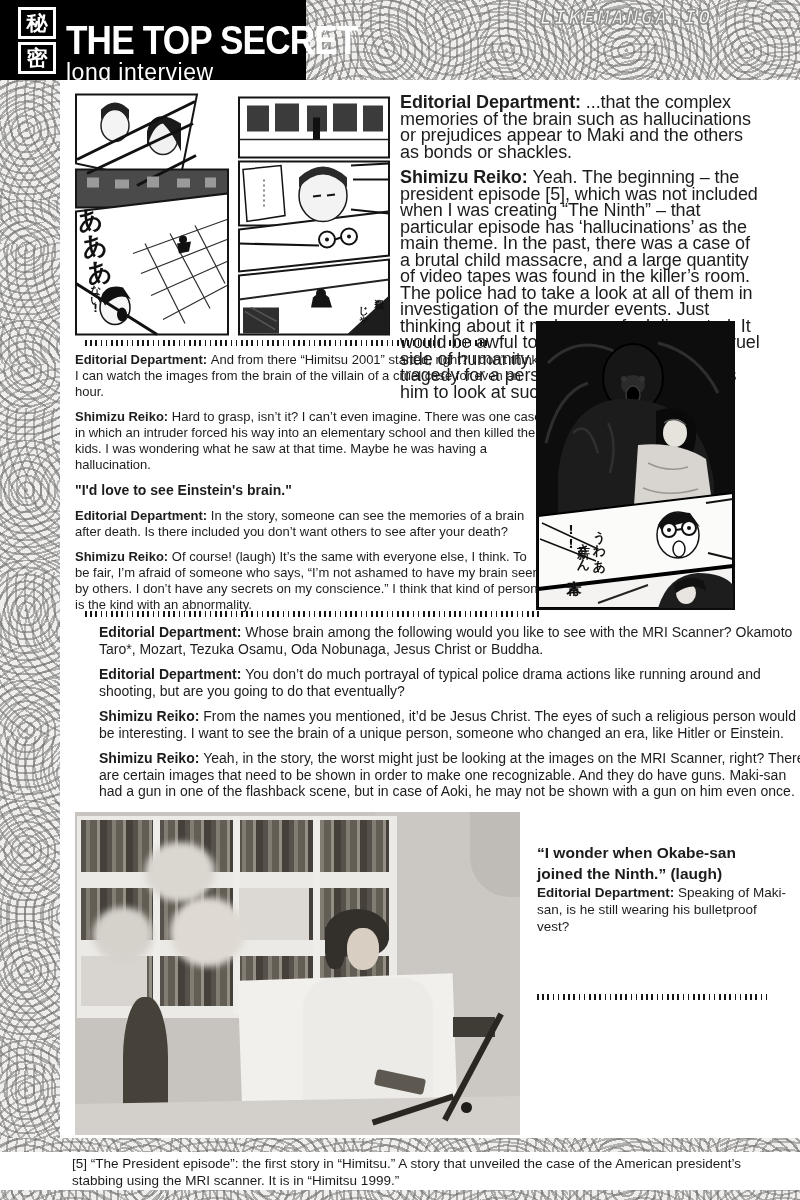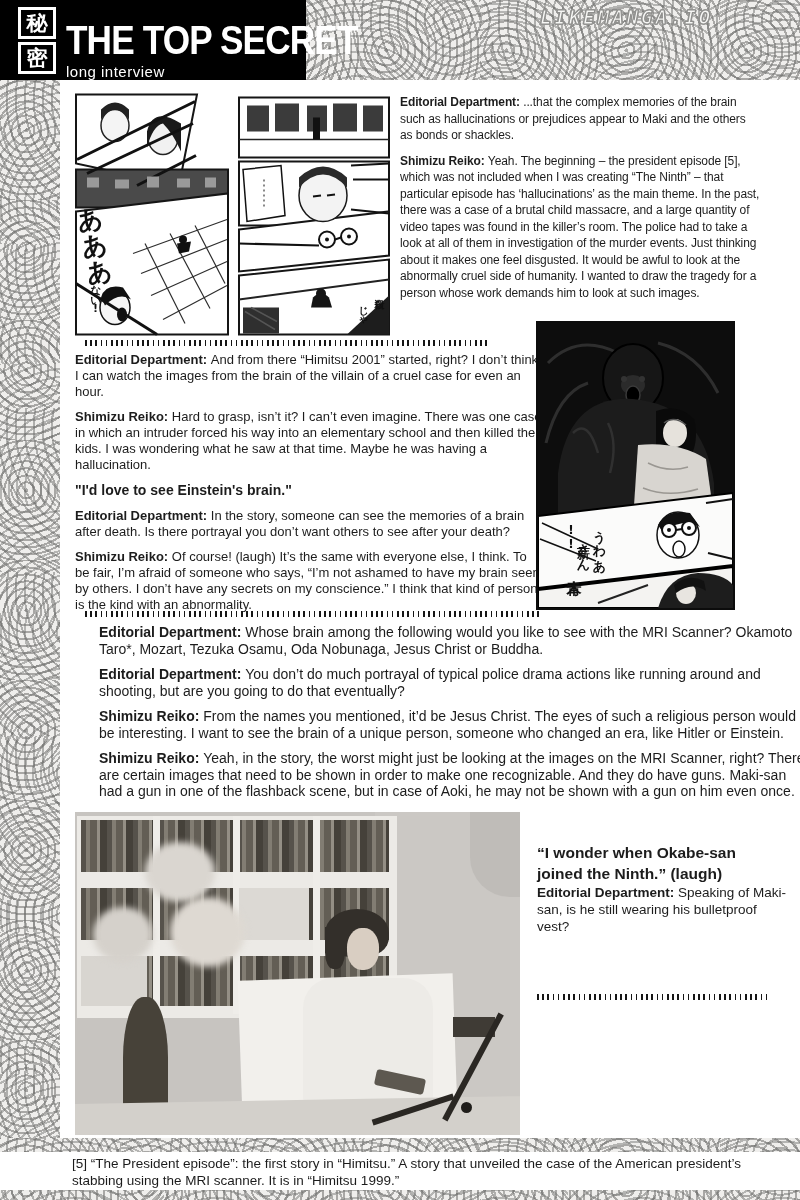--- a/index.html
+++ b/index.html
@@ -17,36 +17,36 @@
   .pat-bottom{left:0;top:1138px;width:800px;height:62px;}
 
   
   .hdr{position:absolute;left:0;top:0;width:306px;height:80px;background:#000;display:flex;align-items:center;}
   .kanji-col{margin-left:18px;display:flex;flex-direction:column;gap:3px;}
   .kanji-box{width:32px;height:26px;border:3px solid #fff;background:#000;color:#fff;
              font-family:"DejaVu Sans",sans-serif;font-size:21px;line-height:26px;text-align:center;font-weight:bold;}
   .hdr-texts{margin-left:10px;margin-top:24px;}
   .hdr-title{color:#fff;font-weight:bold;font-size:40px;line-height:40px;letter-spacing:-1px;
              transform:scaleX(.88);transform-origin:left center;white-space:nowrap;}
-  .hdr-sub{color:#fff;font-size:15px;line-height:24px;margin-top:0px;letter-spacing:.5px;}
+  .hdr-sub{color:#fff;font-size:23px;line-height:24px;margin-top:0px;letter-spacing:.5px;}
 
   
   .watermark{position:absolute;left:540px;top:6px;font-family:"DejaVu Sans Mono",monospace;
              font-weight:bold;font-style:italic;font-size:19px;letter-spacing:3px;color:#f7f7f5;
              -webkit-text-stroke:1.2px #8f8f8d;
              text-shadow:1px 0 #9a9a98,-1px 0 #9a9a98,0 1px #9a9a98,0 -1px #9a9a98;}
 
   
   .tickline{position:absolute;height:6px;
             background-image:repeating-linear-gradient(90deg,#161616 0 1.6px,transparent 1.6px 5.2px);}
 
   
   .col p{margin:0 0 9px 0;}
   .col b{font-weight:bold;}
-  .col-top-right{position:absolute;left:400px;top:94px;width:360px;font-size:12px;line-height:16.5px;letter-spacing:-0.1px;}
+  .col-top-right{position:absolute;left:400px;top:94px;width:360px;font-size:18px;line-height:16.5px;letter-spacing:-0.1px;}
   .col-mid-left{position:absolute;left:75px;top:352px;width:468px;font-size:13px;line-height:16px;}
   .col-wide{position:absolute;left:75px;top:624px;width:714px;font-size:14px;line-height:16.5px;margin-left:24px;}
   .quote-head{font-weight:bold;font-size:14px;margin:2px 0 10px 0;}
   .col-bot-right{position:absolute;left:537px;top:826px;width:252px;}
   .tnote{font-family:"DejaVu Sans",sans-serif;font-weight:bold;font-size:14.5px;line-height:21px;
          white-space:pre-line;letter-spacing:.2px;}
   .okabe{font-weight:bold;font-size:15.5px;line-height:21px;white-space:pre-line;margin-top:16px;}
   .bot-para{font-size:13.5px;line-height:17px;margin-top:18px;}
 
   
@@ -209,21 +209,21 @@
   </div>
 
   <div class="tickline" style="left:85px;top:340px;width:406px;"></div>
   <div class="tickline" style="left:85px;top:611px;width:458px;"></div>
   <div class="tickline" style="left:537px;top:994px;width:230px;"></div>
 
   <div class="col col-mid-left">
     <p><b>Editorial Department: </b><span>And from there “Himitsu 2001” started, right? I don’t think I can watch the images from the brain of the villain of a cruel case for even an hour.</span></p>
     <p><b>Shimizu Reiko: </b><span>Hard to grasp, isn’t it? I can’t even imagine. There was one case in which an intruder forced his way into an elementary school and then killed the kids. I was wondering what he saw at that time. Maybe he was having a hallucination.</span></p>
     <div class="quote-head">"I'd love to see Einstein's brain."</div>
-    <p><b>Editorial Department: </b><span>In the story, someone can see the memories of a brain after death. Is there portrayal you don’t want others to see after your death?</span></p>
+    <p><b>Editorial Department: </b><span>In the story, someone can see the memories of a brain after death. Is there included you don’t want others to see after your death?</span></p>
     <p><b>Shimizu Reiko: </b><span>Of course! (laugh) It’s the same with everyone else, I think. To be fair, I’m afraid of someone who says, “I’m not ashamed to have my brain seen by others. I don’t have any secrets on my conscience.” I think that kind of person is the kind with an abnormality.</span></p>
   </div>
 
   <div class="manga-right">
     <svg viewBox="0 0 195 285" width="195" height="285">
       <rect x="0" y="0" width="195" height="285" fill="#0d0d0d"></rect>
       <path d="M10,40 Q40,10 80,30 M120,20 Q160,30 180,70 M8,120 Q20,70 50,60" stroke="#2e2e2e" stroke-width="3" fill="none"></path>
 
       <ellipse cx="95" cy="55" rx="30" ry="34" fill="#161616" stroke="#000" stroke-width="2"></ellipse>
       <ellipse cx="95" cy="62" rx="12" ry="10" fill="#2b2b2b"></ellipse>

